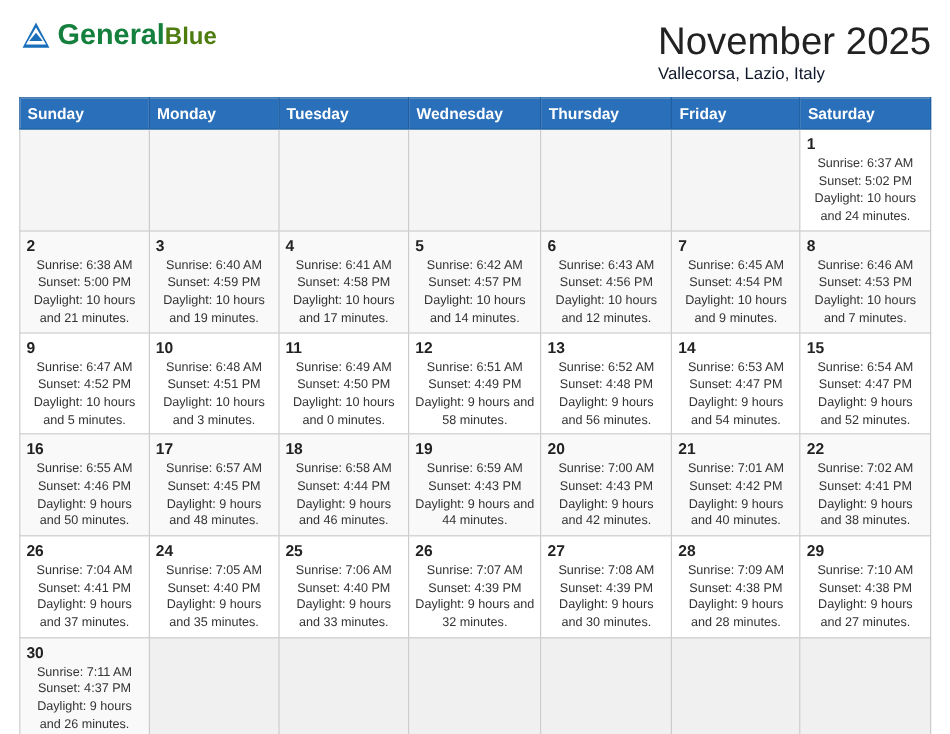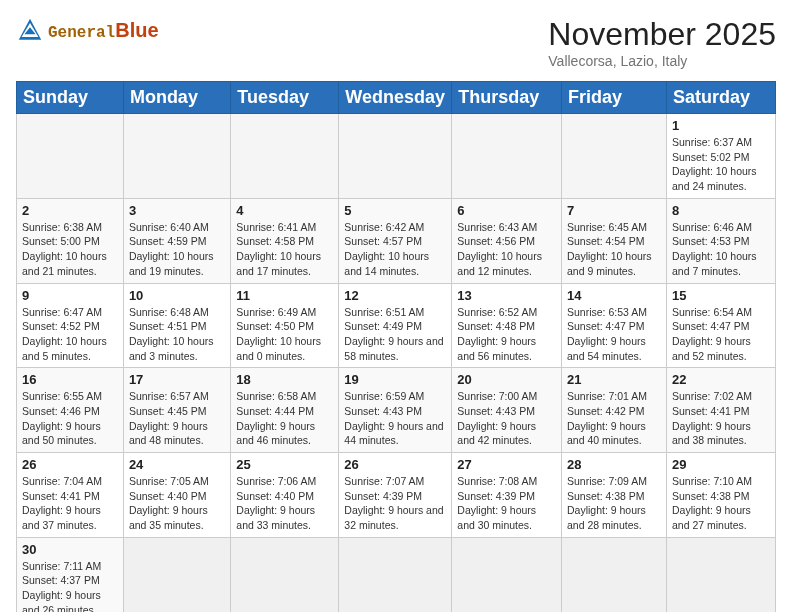--- a/index.html
+++ b/index.html
@@ -34,33 +34,33 @@
     .title-block {
       text-align: left;
     }
     .month-title {
       font-size: 32px;
       font-weight: normal;
       color: #222;
     }
     .subtitle {
       font-size: 14px;
-      color: #737373;
+      color: #0f172a;
     }
     .calendar {
       width: 100%;
       border-collapse: collapse;
       border: 1px solid #ccc;
     }
     .calendar th {
       background: #2a6fba;
       color: white;
       text-align: left;
       padding: 5px 6px;
-      font-size: 18px;
+      font-size: 13px;
       font-weight: bold;
       border: 1px solid #2060a0;
     }
     .calendar td {
       vertical-align: top;
       border: 1px solid #ccc;
       padding: 4px 5px;
       width: 113px;
       min-height: 70px;
       background: white;
@@ -74,41 +74,42 @@
       font-size: 13px;
       font-weight: bold;
       color: #222;
       display: block;
       margin-bottom: 2px;
     }
     .day-info {
       font-size: 10.5px;
       line-height: 1.4;
       color: #333;
+      text-align: center;
     }
     .alt-row td {
       background: #f9f9f9;
     }
     .alt-row td.empty {
       background: #f0f0f0;
     }
   </style>
 </head>
 <body>
 
 <div class="page">
   <div class="header">
     <div class="logo">
       <svg class="logo-icon" viewBox="0 0 40 40">
         <polygon points="20,4 36,34 4,34" fill="#1a6fba"></polygon>
         <polygon points="20,10 32,30 8,30" fill="white"></polygon>
         <polygon points="20,16 28,26 12,26" fill="#1a6fba"></polygon>
       </svg>
       <div>
-        <span style="font-size:16px;font-weight:bold;color:#a16207;font-family:Liberation Mono, monospace;">General</span><span style="font-size:20px;font-weight:bold;color:#c2410c;">Blue</span>
+        <span style="font-size:24px;font-weight:bold;color:#15803d;">General</span><span style="font-size:20px;font-weight:bold;color:#4d7c0f;">Blue</span>
       </div>
     </div>
     <div class="title-block">
       <div class="month-title">November 2025</div>
       <div class="subtitle">Vallecorsa, Lazio, Italy</div>
     </div>
   </div>
 
   <table class="calendar">
     <thead>

